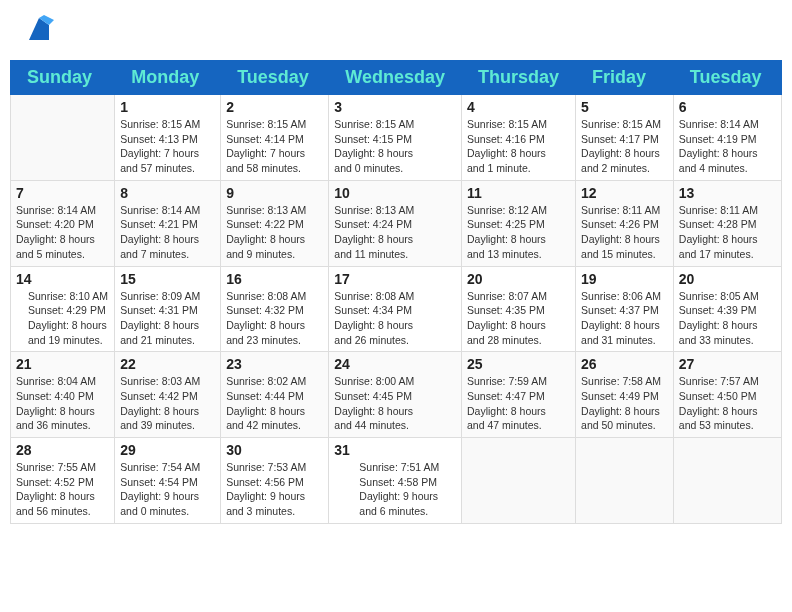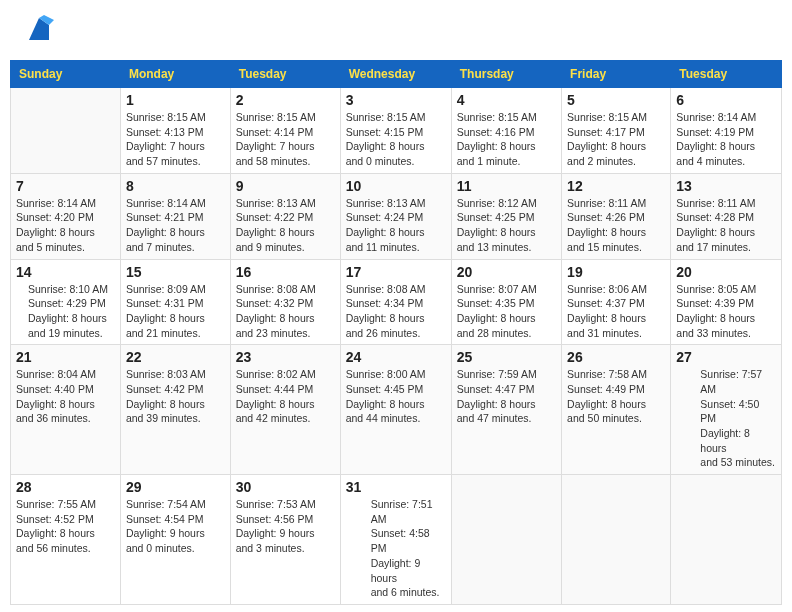--- a/index.html
+++ b/index.html
@@ -54,24 +54,24 @@
       font-size: 16px;
       color: #555;
     }
     .calendar {
       width: 100%;
       border-collapse: collapse;
       font-size: 11px;
     }
     .calendar th {
       background-color: #1565c0;
-      color: #fde047;
-      padding: 6px 8px;
+      color: #5eead4;
+      padding: 6px 16px;
       text-align: left;
-      font-size: 12px;
+      font-size: 18px;
       font-weight: bold;
       border: 1px solid #1565c0;
     }
     .calendar td {
       border: 1px solid #ddd;
       vertical-align: top;
       padding: 4px 5px;
       width: 113px;
       min-height: 80px;
     }
@@ -308,21 +308,21 @@
         </td>
         <td>
           <span class="day-num">26</span>
           <div class="day-info" style="white-space: pre-line;">Sunrise: 7:58 AM
 Sunset: 4:49 PM
 Daylight: 8 hours
 and 50 minutes.</div>
         </td>
         <td>
           <span class="day-num">27</span>
-          <div class="day-info" style="white-space: pre-line; margin-left: 24px;">Sunrise: 7:57 AM
+          <div class="day-info" style="white-space: pre-line;">Sunrise: 7:57 AM
 Sunset: 4:50 PM
 Daylight: 8 hours
 and 53 minutes.</div>
         </td>
       </tr>
       <tr>
         <td>
           <span class="day-num">28</span>
           <div class="day-info" style="white-space: pre-line;">Sunrise: 7:55 AM
 Sunset: 4:52 PM

